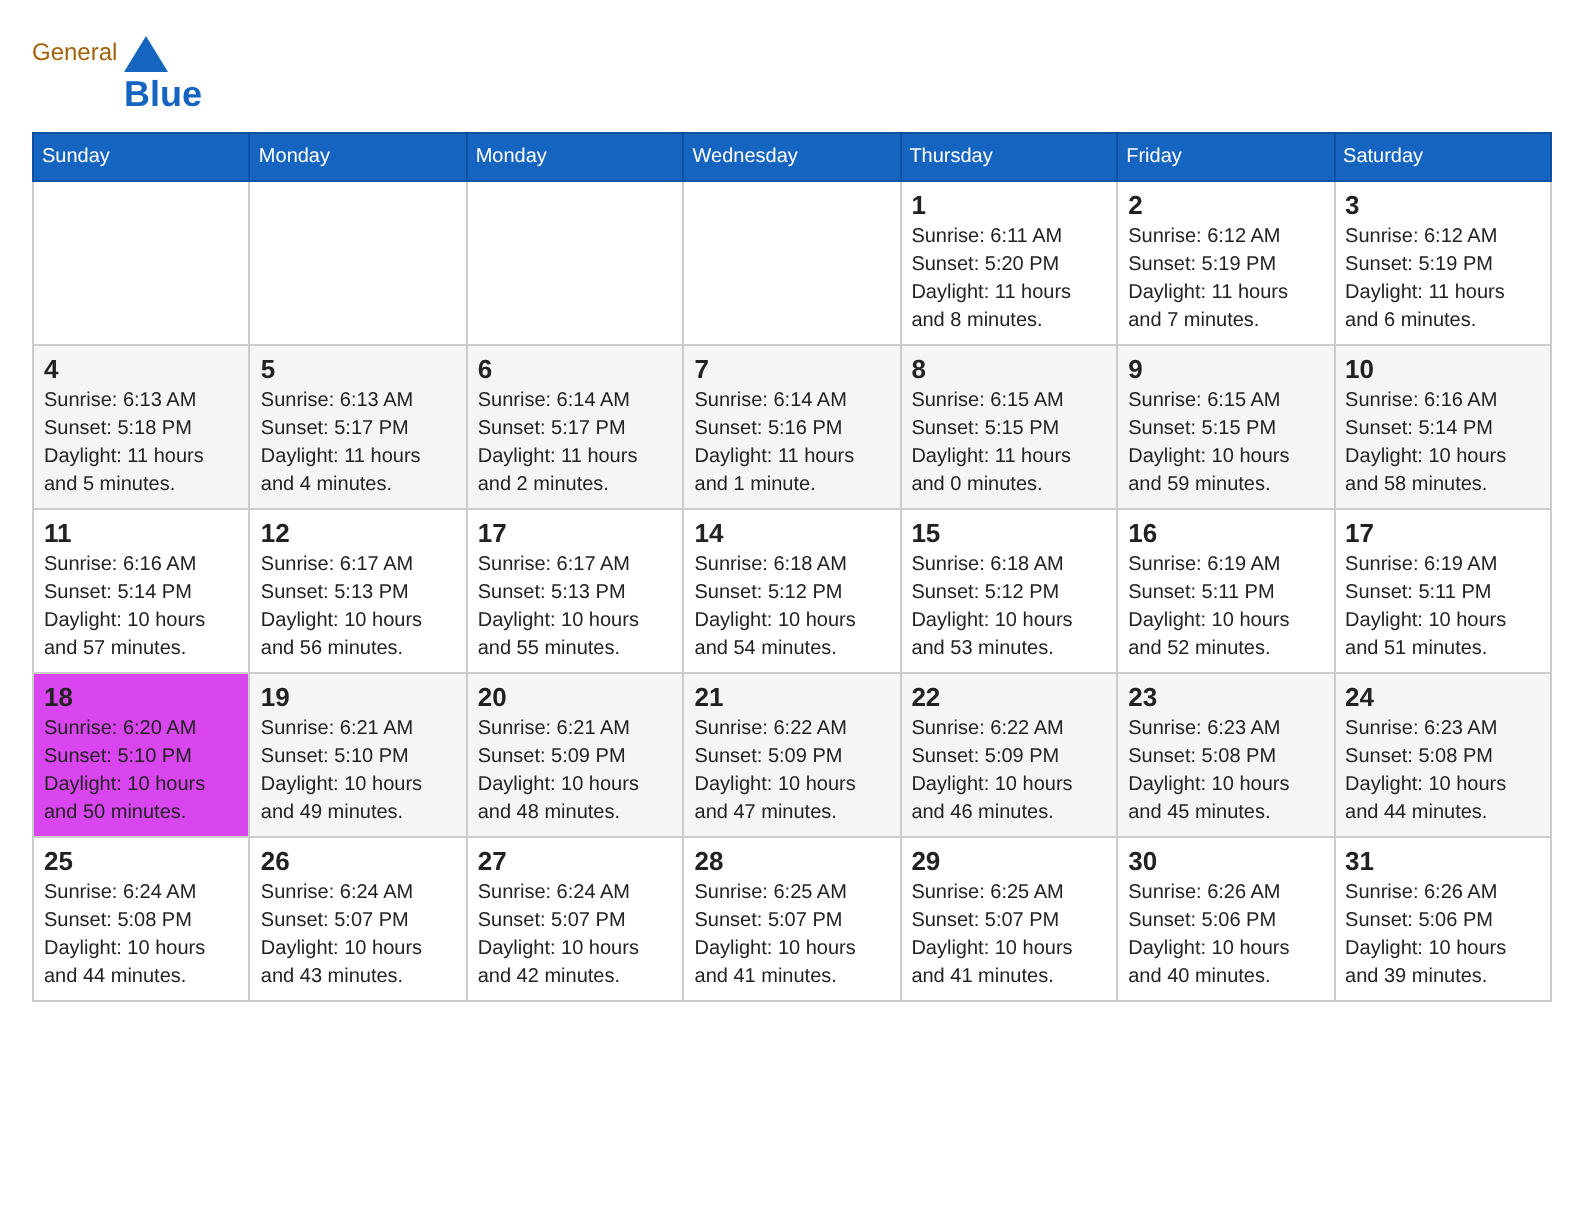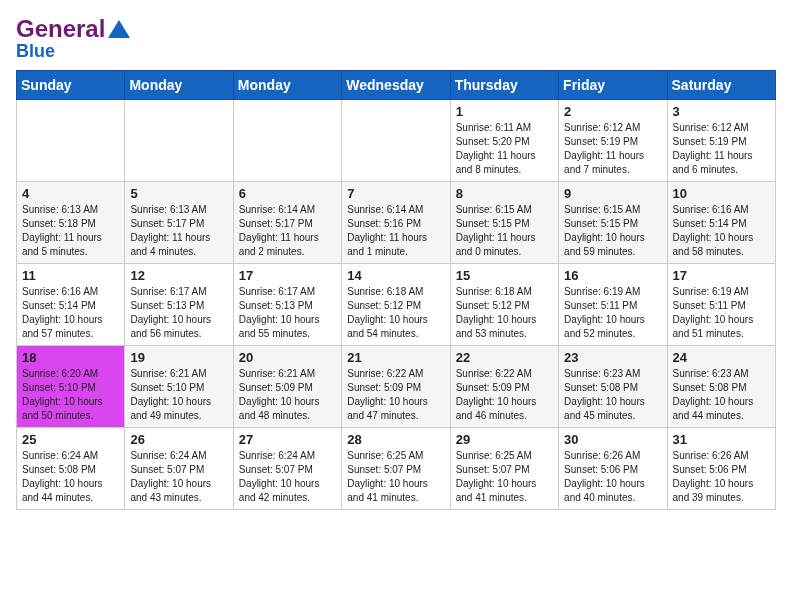--- a/index.html
+++ b/index.html
@@ -33,22 +33,22 @@
       color: #444;
     }
     .calendar {
       width: 100%;
       border-collapse: collapse;
       border: 1px solid #ccc;
     }
     .calendar th {
       background: #1565c0;
       color: #fff;
-      font-size: 14px;
-      font-weight: bold;
+      font-size: 10px;
+      font-weight: normal;
       padding: 6px 4px;
       text-align: left;
       border: 1px solid #1050a0;
     }
     .calendar td {
       vertical-align: top;
       padding: 4px 5px;
       border: 1px solid #ccc;
       font-size: 10.5px;
       color: #222;
@@ -77,26 +77,26 @@
       background: #fff;
     }
   </style>
 </head>
 <body>
 
 <div class="header">
   <div class="logo">
   <div style="display:flex;flex-direction:column;line-height:1.1;">
     <div style="display:flex;align-items:center;">
-      <span style="font-size:24px;font-weight:bold;color:#701a75;">General</span>
+      <span style="font-size:12px;font-weight:normal;color:#a16207;">General</span>
       <svg width="22" height="22" viewBox="0 0 22 18" xmlns="http://www.w3.org/2000/svg" style="margin-left:3px;">
         <polygon points="0,18 11,0 22,18" fill="#1565c0"></polygon>
       </svg>
     </div>
-    <span style="font-size:18px;font-weight:bold;color:#1565c0;">Blue</span>
+    <span style="font-size:18px;font-weight:bold;color:#1565c0;margin-left:46px;">Blue</span>
   </div>
 </div>
   <div class="title-block">
     <div class="month-title"></div>
     <div class="location-title"></div>
   </div>
 </div>
 
 <table class="calendar">
   <thead>

